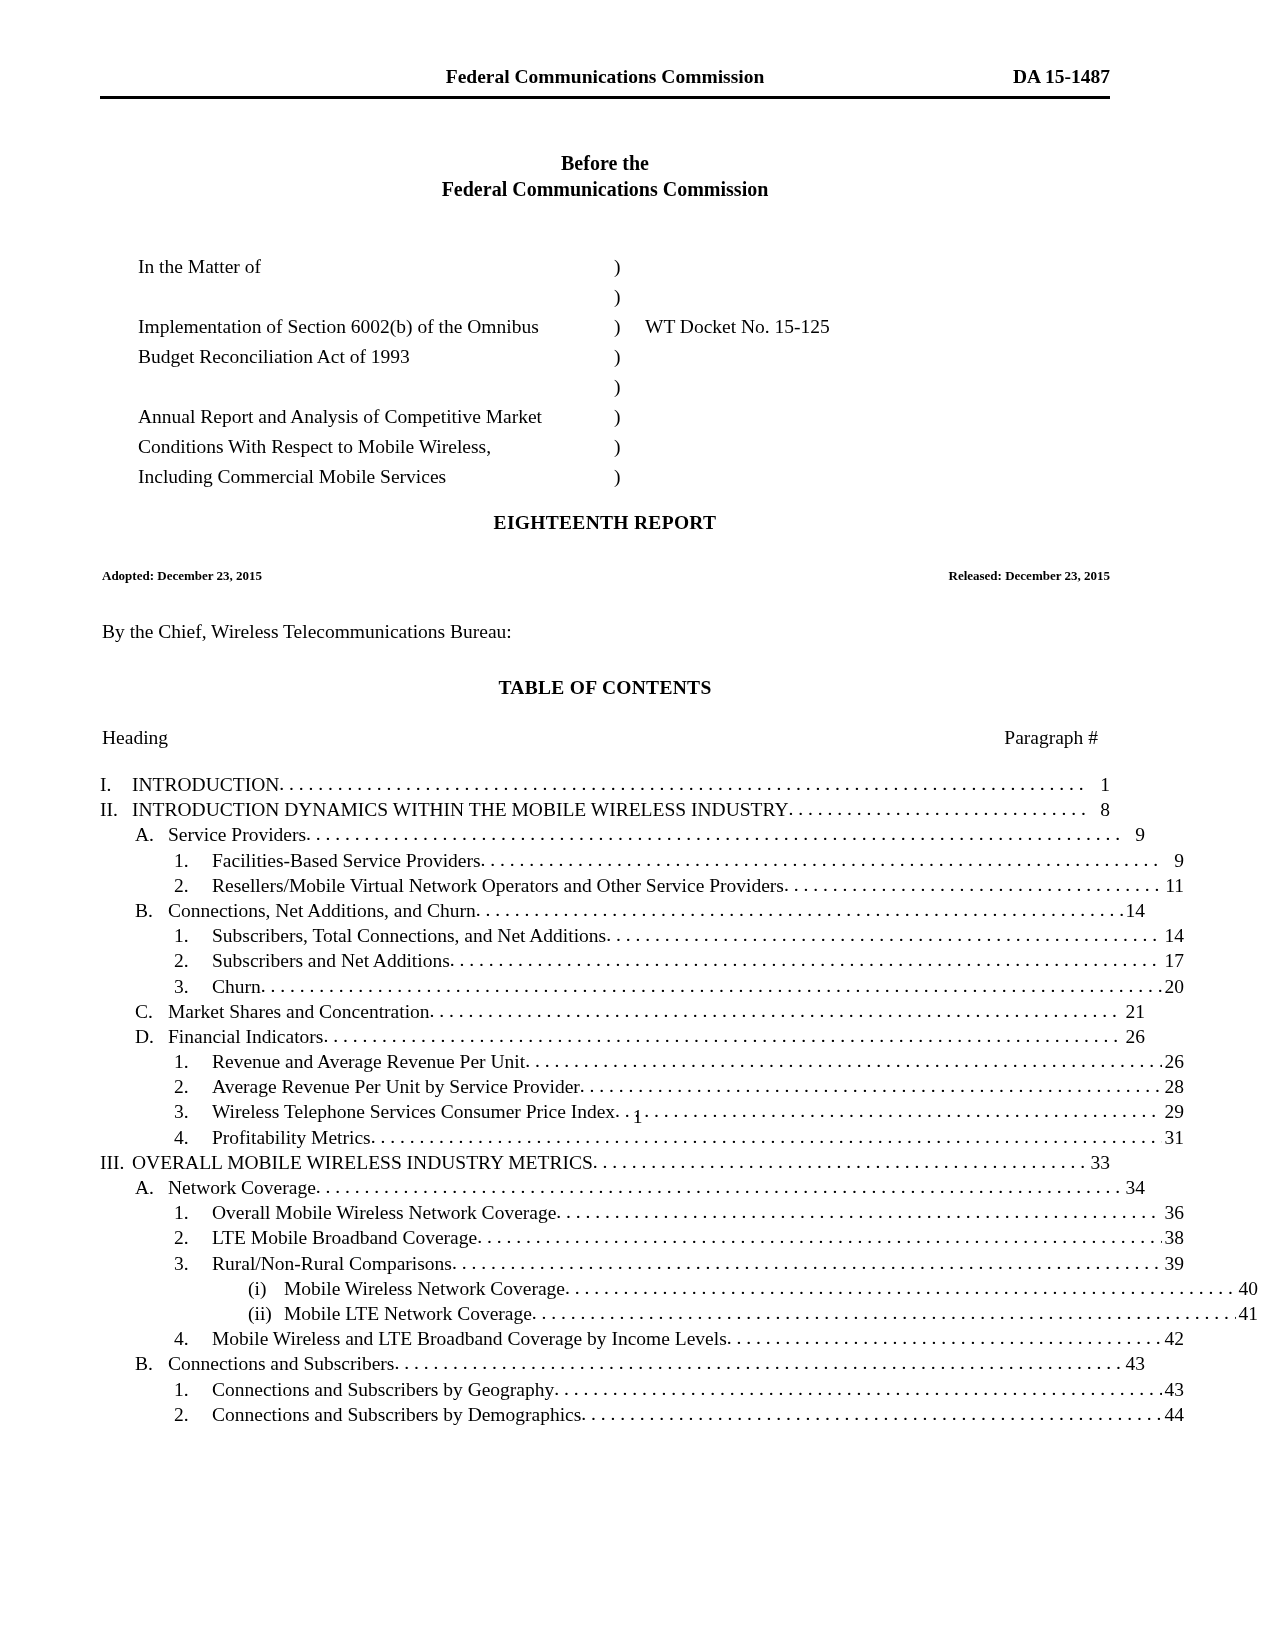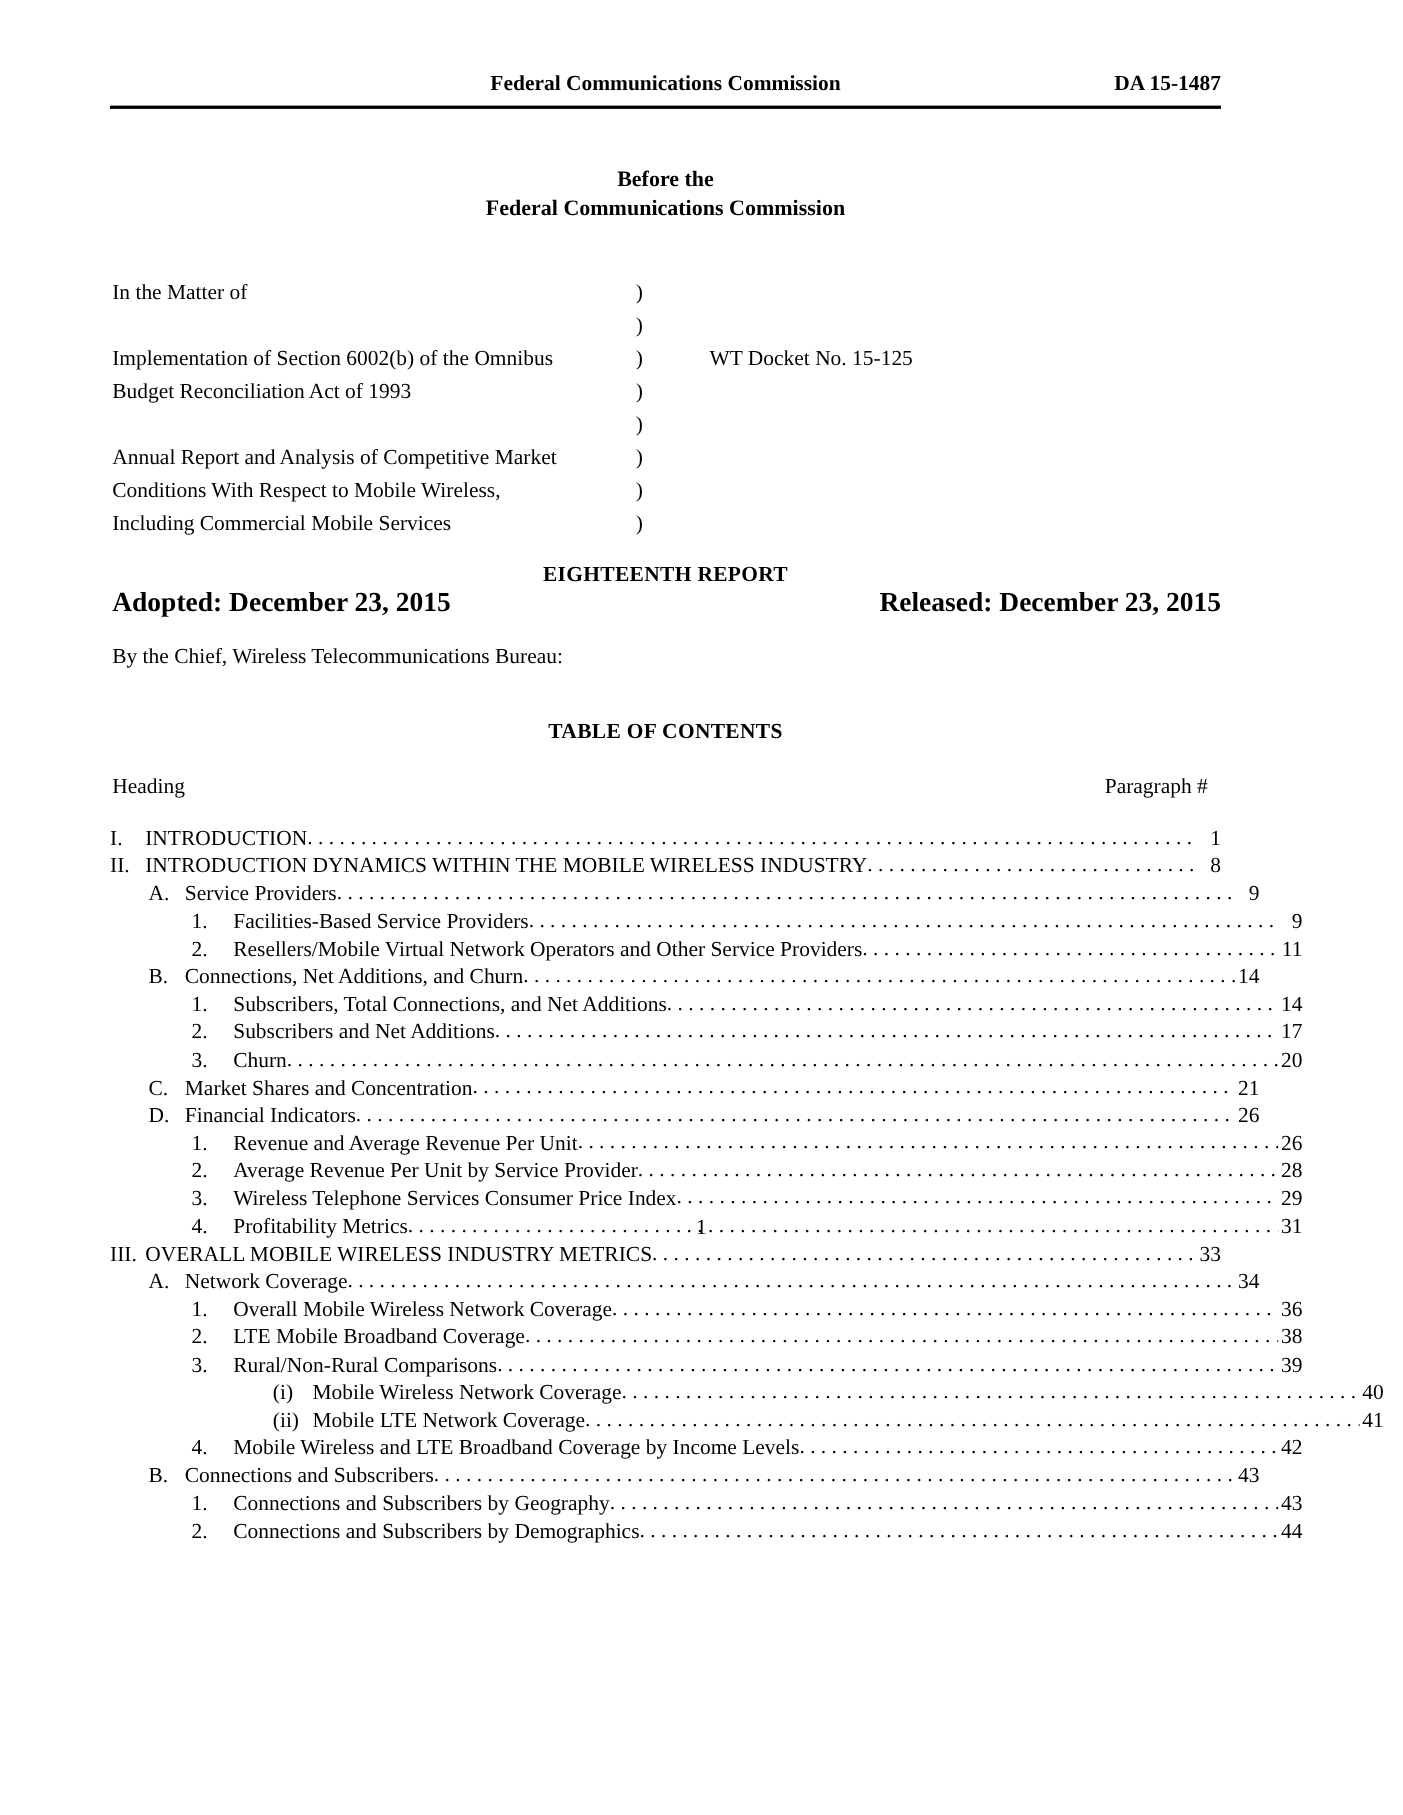--- a/index.html
+++ b/index.html
@@ -83,53 +83,54 @@
     top: 0;
     width: 30px;
     text-align: left;
   }
   .caption-right {
     position: absolute;
     left: 545px;
     top: 60px;
     width: 420px;
   }
-  .cap-line { height: 30px; }
+  .cap-line { height: 30px; margin-left: 36px; }
   .cap-blank { height: 30px; }
 
   
   .report-title {
     text-align: center;
     font-weight: bold;
     font-size: 19.5px;
     margin-top: 22px;
     letter-spacing: 0.3px;
   }
 
   
   .dates {
+    margin-top: 34px;
     font-weight: bold;
-    font-size: 25px;
+    font-size: 13px;
     position: relative;
     height: 26px;
   }
   .dates .adopted { position: absolute; left: 2px; top: 0; }
   .dates .released { position: absolute; right: 0px; top: 0; }
 
   .byline {
     margin-top: 27px;
     font-size: 19.5px;
     padding-left: 2px;
   }
 
   .toc-title {
     text-align: center;
     font-weight: bold;
     font-size: 19.5px;
-    margin-top: 46px;
+    margin-top: 34px;
     letter-spacing: 0.3px;
   }
 
   
   .toc-colhead {
     margin-top: 28px;
     font-size: 19.5px;
     position: relative;
     height: 27px;
   }

